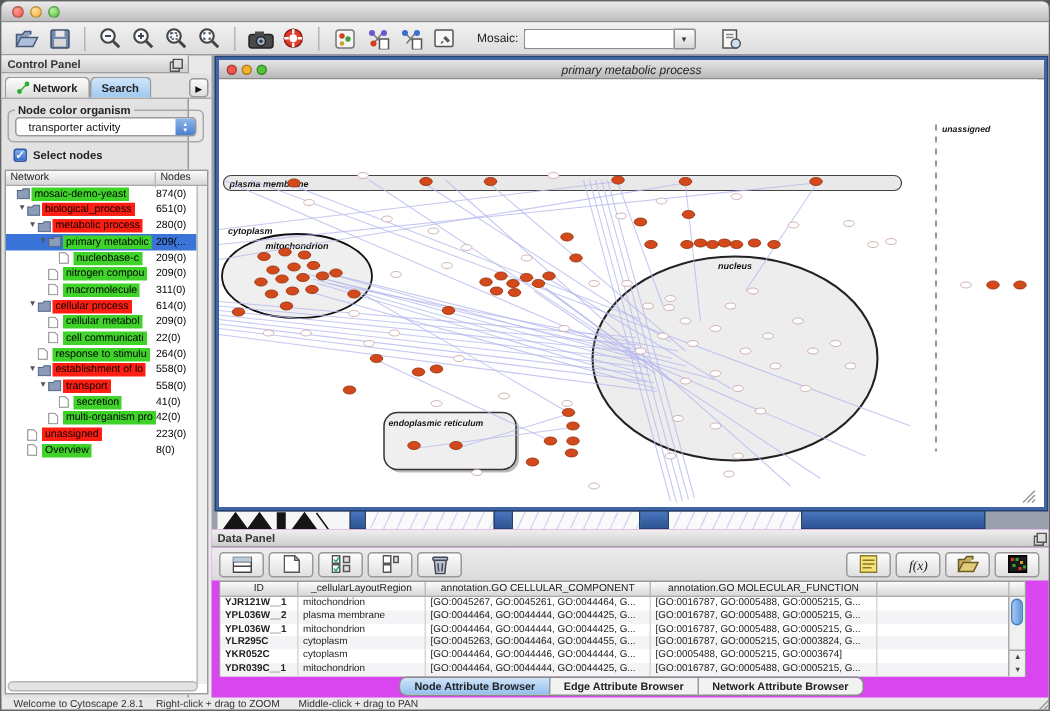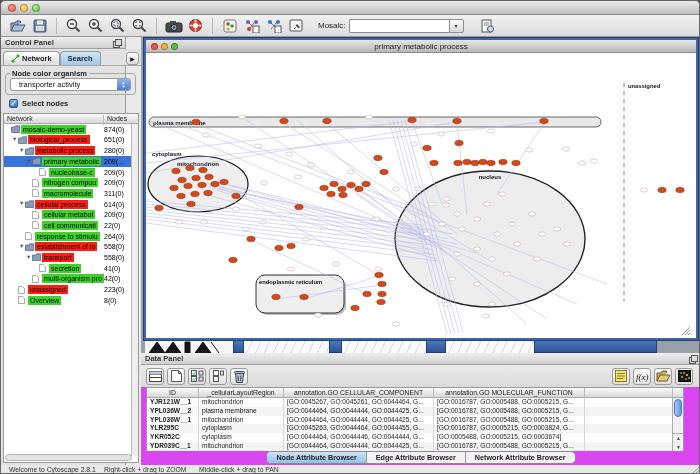--- a/index.html
+++ b/index.html
@@ -45,36 +45,36 @@
   .trow.sel{background:#3a74d8;}
   .texp{position:absolute;top:1.5px;font-size:5.5px;color:#555;}
   .tico{position:absolute;top:1.2px;}
   .tlabel{position:absolute;top:0.8px;font-size:7px;color:#000;padding:0 2px;line-height:9px;}
   .tlabel.green{background:#3fd32a;}
   .tlabel.red{background:#ff1f12;}
   .tcount{position:absolute;left:100px;top:0.8px;font-size:7px;color:#000;line-height:9px;z-index:2;}
   .tree-vscroll{position:absolute;right:0;top:10px;width:7px;height:332px;background:#eee;border-left:1px solid #bbb;}
   .tree-hscroll{position:absolute;left:1px;bottom:1px;width:127px;height:7px;background:#e4e4e4;border:1px solid #b5b5b5;border-radius:4px;}
   
-  .desktop{position:absolute;left:140px;top:36px;width:560px;height:316px;background:#9aa0ab;overflow:hidden;}
+  .desktop{position:absolute;left:140px;top:36px;width:560px;height:316px;background:#9aa0ab;overflow:hidden;font-style:italic;}
   .bg-strip{position:absolute;left:4px;top:303px;height:13px;display:flex;}
   .frag{height:13px;border-top:1px solid #777;}
   .frag.white{background:#f6f6f6;}
   .frag.blue{background:linear-gradient(#4a77c0,#2d5493);border:1px solid #23406e;}
   .frag.thumb{background:repeating-linear-gradient(115deg,#fafafa 0 7px,#d8dcf2 7px 8px);}
   .iframe{position:absolute;left:3px;top:1px;width:554px;height:302px;border:2px solid #3f65a6;background:#fff;box-shadow:0 0 0 1px #24406f;}
   .frame-titlebar{position:relative;height:13px;background:linear-gradient(#e6e6e6,#b8b8b8);border-bottom:1px solid #8a8a8a;}
   .ftl{position:absolute;top:3px;width:7px;height:7px;border-radius:50%;border:1px solid rgba(0,0,0,.3);}
   .ftl.red{left:5px;background:#f0564c;} .ftl.yellow{left:15px;background:#f5b12d;} .ftl.green{left:25px;background:#53c439;}
   .frame-title{position:absolute;left:0;right:0;top:1.5px;text-align:center;font-size:8px;color:#222;}
   .canvas{position:absolute;left:0;top:13px;width:546px;height:284px;background:#fff;display:block;}
   
   .data-panel{position:absolute;left:140px;top:352px;width:560px;height:112px;background:#d946ef;}
   .dp-toolbar{position:absolute;left:0;top:12px;width:100%;height:22px;background:linear-gradient(#ececec,#dadada);display:flex;align-items:center;padding:0 5px;}
-  .dp-btn{width:18px;height:17px;border:1px solid #9a9a9a;border-radius:3px;background:linear-gradient(#fdfdfd,#e0e0e0);display:flex;align-items:center;justify-content:center;margin-right:3px;}
+  .dp-btn{width:30px;height:17px;border:1px solid #9a9a9a;border-radius:3px;background:linear-gradient(#fdfdfd,#e0e0e0);display:flex;align-items:center;justify-content:center;margin-right:3px;}
   .dp-right{margin-left:auto;display:flex;}
   .dp-table{position:absolute;left:5px;top:34px;width:538px;height:64px;background:#fff;border:1px solid #9a9a9a;}
   .dp-thead{display:flex;height:10px;background:linear-gradient(#fbfbfb,#d8d8d8);border-bottom:1px solid #aaa;}
   .dp-th{font-size:6.8px;color:#222;text-align:center;border-right:1px solid #bbb;overflow:hidden;white-space:nowrap;line-height:10px;}
   .dp-row{display:flex;height:8.8px;}
   .dp-td{font-size:6.6px;color:#222;border-right:1px solid #d8d8d8;overflow:hidden;white-space:nowrap;line-height:8.8px;padding-left:3px;}
   .dp-td.id{font-weight:bold;}
   .dp-vscroll{position:absolute;right:0;top:10px;width:11px;height:53px;background:#f0f0f0;border-left:1px solid #aaa;}
   .dp-thumb{position:absolute;left:1px;top:1px;width:8px;height:18px;border-radius:4px;background:linear-gradient(90deg,#a9c8f0,#5d96dd);border:1px solid #4a7cc0;}
   .dp-arrows{position:absolute;left:0;bottom:0;width:11px;height:18px;border-top:1px solid #aaa;font-size:5px;color:#444;text-align:center;line-height:9px;}

